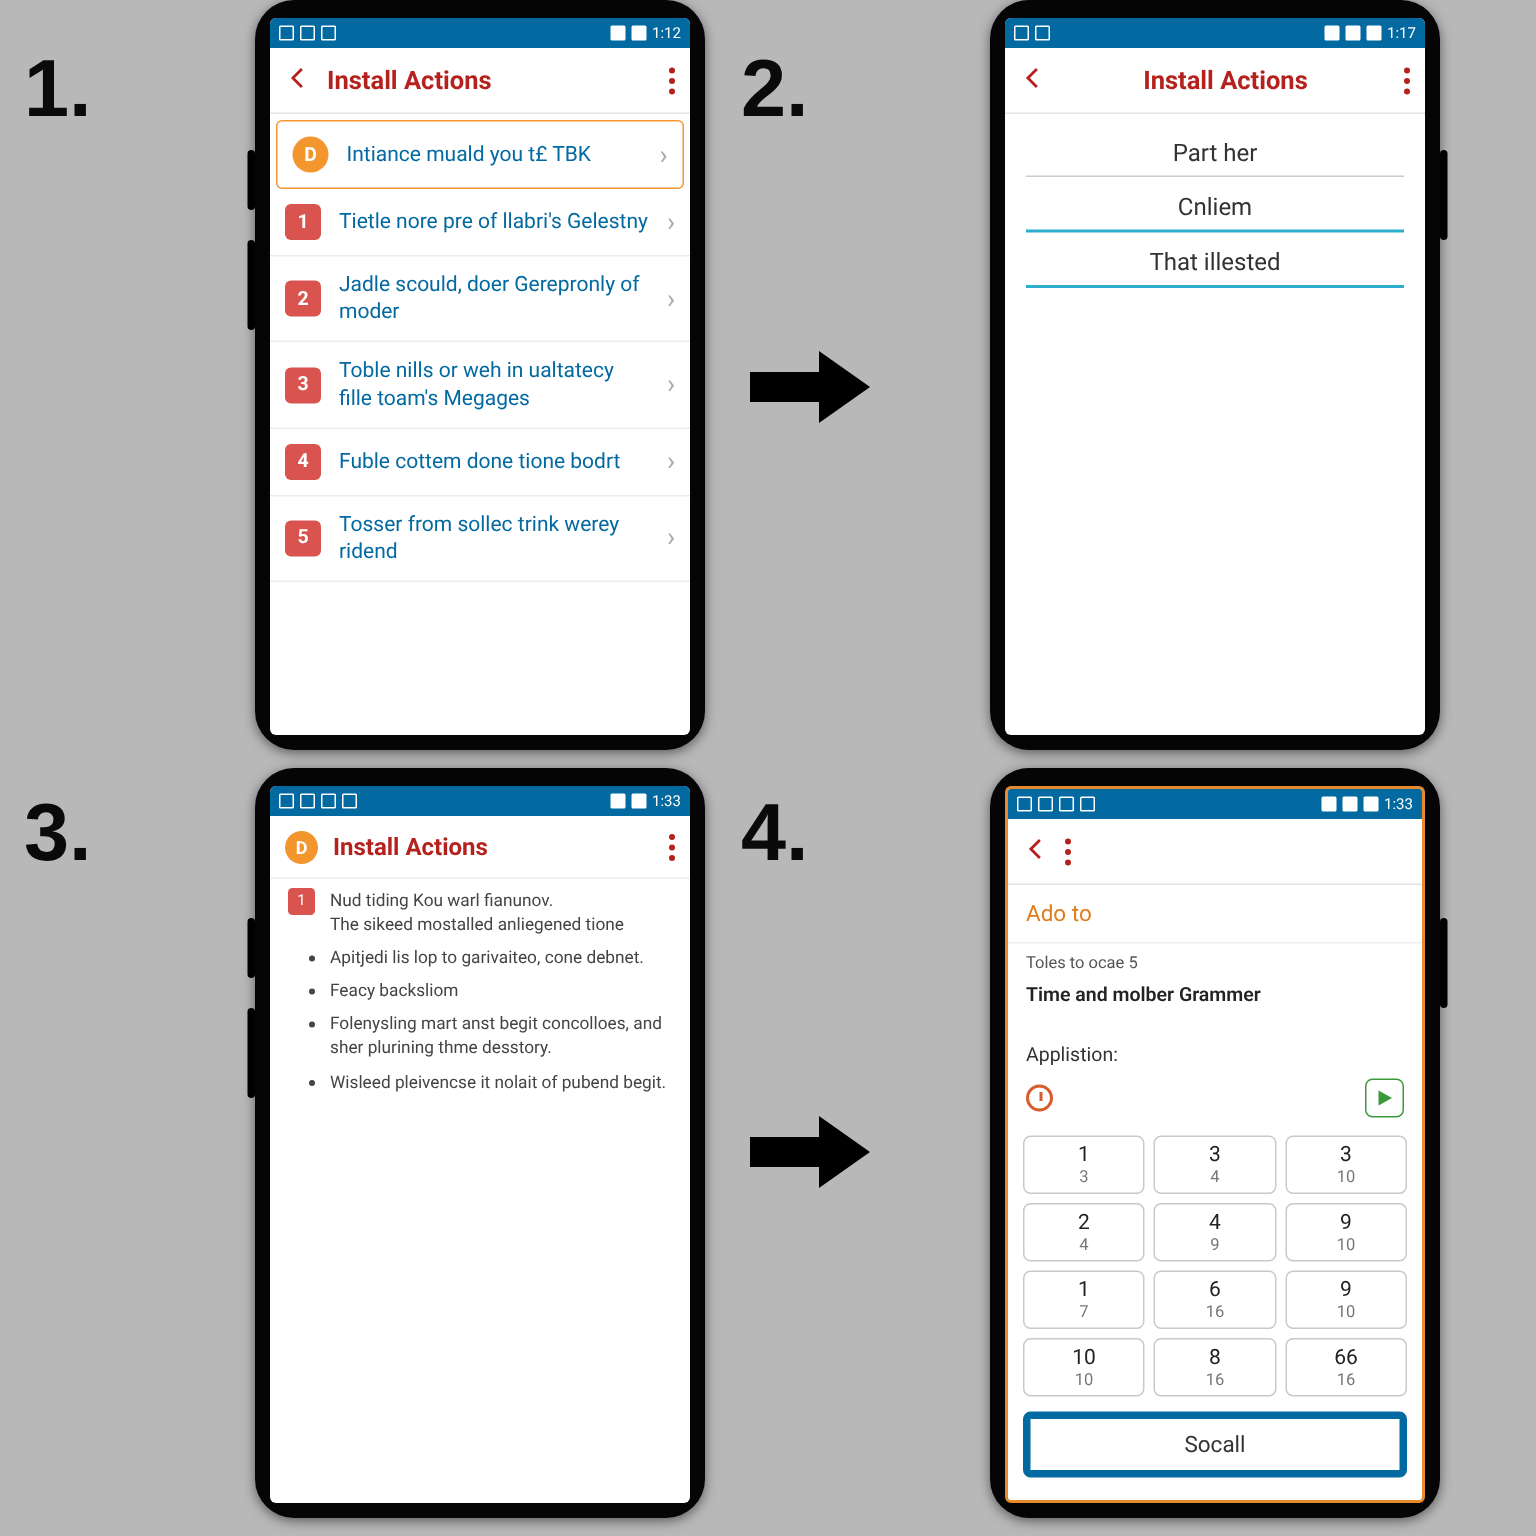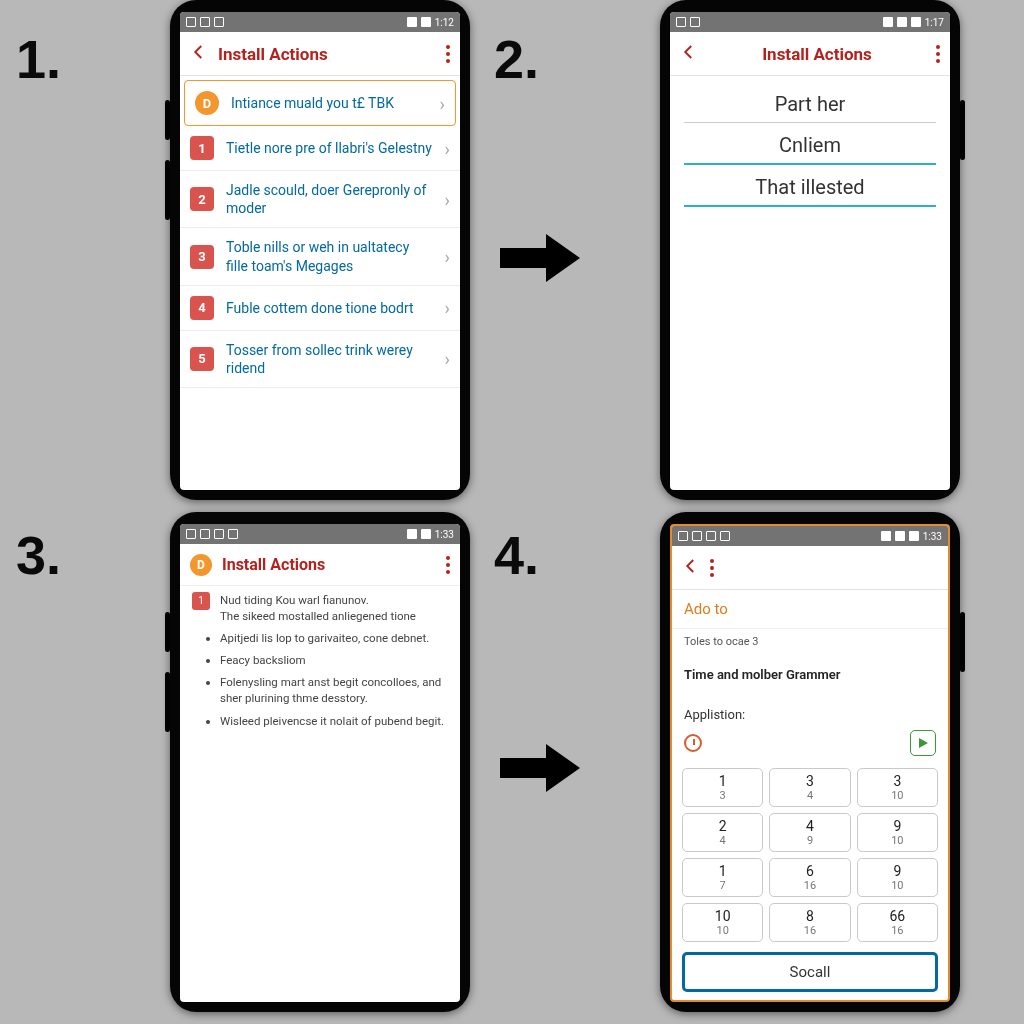--- a/index.html
+++ b/index.html
@@ -39,21 +39,21 @@
     inset: 12px 10px 10px 10px;
     background:#fff;
     border-radius: 4px;
     overflow:hidden;
     display:flex;
     flex-direction:column;
   }
   .screen.highlighted { border:2px solid #e68a2e; }
   .statusbar {
     height:20px;
-    background:#737373;
+    background:#0369a1;
     color:#fff;
     display:flex;
     align-items:center;
     font-size:10px;
     padding:0 6px;
     justify-content:space-between;
   }
   .statusbar .left, .statusbar .right { display:flex; gap:4px; align-items:center; }
   .sb-icon {
     width:10px; height:10px; background:#fff; border-radius:1px;
@@ -97,21 +97,21 @@
     font-size:13px; font-weight:700; flex:0 0 24px;
   }
   .row.highlight .badge { background:#f3962e; border-radius:12px; }
   .row .label {
     flex:1; font-size:14px; line-height:1.3; color:#0369a1;
   }
   .row .label.single { white-space:nowrap; overflow:hidden; text-overflow:ellipsis; }
   .chev { color:#aaa; font-size:18px; }
   
   .form { padding:6px 14px; }
-  .form .lbl { font-size:20px; color:#333; padding:10px 0 6px; }
+  .form .lbl { font-size:16px; color:#333; padding:10px 0 6px; }
   .form .underline { height:1px; background:#ccc; }
   .form .underline.active { height:2px; background:#2daecf; }
   
   .card3-head {
     height:42px; display:flex; align-items:center; gap:10px;
     padding:0 10px; border-bottom:1px solid #eee;
   }
   .card3-head .t { color:#b5221e; font-weight:700; font-size:16px; flex:1;}
   .s3-body { padding:0 12px; font-size:11.5px; color:#444; line-height:1.4;}
   .s3-body .numline { display:flex; gap:10px; align-items:flex-start; margin:6px 0 4px;}
@@ -119,21 +119,21 @@
     width:18px; height:18px; background:#d9534f; color:#fff; border-radius:3px;
     font-size:10px; display:flex; align-items:center; justify-content:center; flex:0 0 18px;
   }
   .s3-body ul { list-style:disc; padding-left:28px; margin-top:6px;}
   .s3-body li { margin:6px 0; }
   
   .s4-top { padding:6px 12px; border-bottom:1px solid #eee;}
   .s4-top .addto { color:#e07c1a; font-size:15px; padding:4px 0;}
   .s4-sec { padding:6px 12px 0; }
   .s4-sec .small { font-size:11px; color:#555; }
-  .s4-sec .med   { font-size:13px; color:#222; font-weight:600; margin-top:19px;}
+  .s4-sec .med   { font-size:13px; color:#222; font-weight:600; margin-top:8px;}
   .s4-sec .lab   { font-size:13px; color:#333; margin-top:25px; margin-bottom:8px;}
   .s4-row { display:flex; align-items:center; justify-content:space-between; padding:0 12px 6px;}
   .play-btn {
     width:26px; height:26px; border:1.5px solid #3a9a3a; border-radius:5px;
     display:flex; align-items:center; justify-content:center; color:#3a9a3a;
   }
   .clock-ico {
     width:18px; height:18px; border:2px solid #d95b2e; border-radius:9px;
     position:relative;
   }
@@ -142,21 +142,21 @@
     display:grid; grid-template-columns:repeat(3,1fr);
     gap:6px; padding:6px 10px;
   }
   .key {
     border:1px solid #c9c9c9; border-radius:5px;
     padding:4px 0; text-align:center; background:#fff;
   }
   .key .k1 { font-size:14px; color:#222;}
   .key .k2 { font-size:11px; color:#777;}
   .socall {
-    margin:4px 10px 0; border:3px solid #0369a1; border-radius:5px;
+    margin:4px 10px 0; border:5px solid #0369a1; border-radius:5px;
     text-align:center; padding:8px 0; font-size:15px; color:#333;
   }
   .arrow {
     position:absolute;
     width:80px; height:56px;
   }
   .arrow svg { width:100%; height:100%; }
 </style>
 </head>
 <body>
@@ -344,21 +344,21 @@
       <span class="more-icon">
           <span></span>
           <span></span>
           <span></span>
         </span>
     </div>
     <div class="s4-top">
       <div class="addto">Ado to</div>
     </div>
     <div class="s4-sec">
-      <div class="small">Toles to ocae 3</div>
+      <div class="small">Toles to ocae 5</div>
       <div class="med">Time and molber Grammer</div>
       <div class="lab">Applistion:</div>
     </div>
     <div class="s4-row">
       <span class="clock-ico"></span>
       <span class="play-btn">
         <svg width="12" height="12" viewBox="0 0 12 12">
             <path d="M2 1 L11 6 L2 11 Z" fill="#3a9a3a"></path>
           </svg>
       </span>

